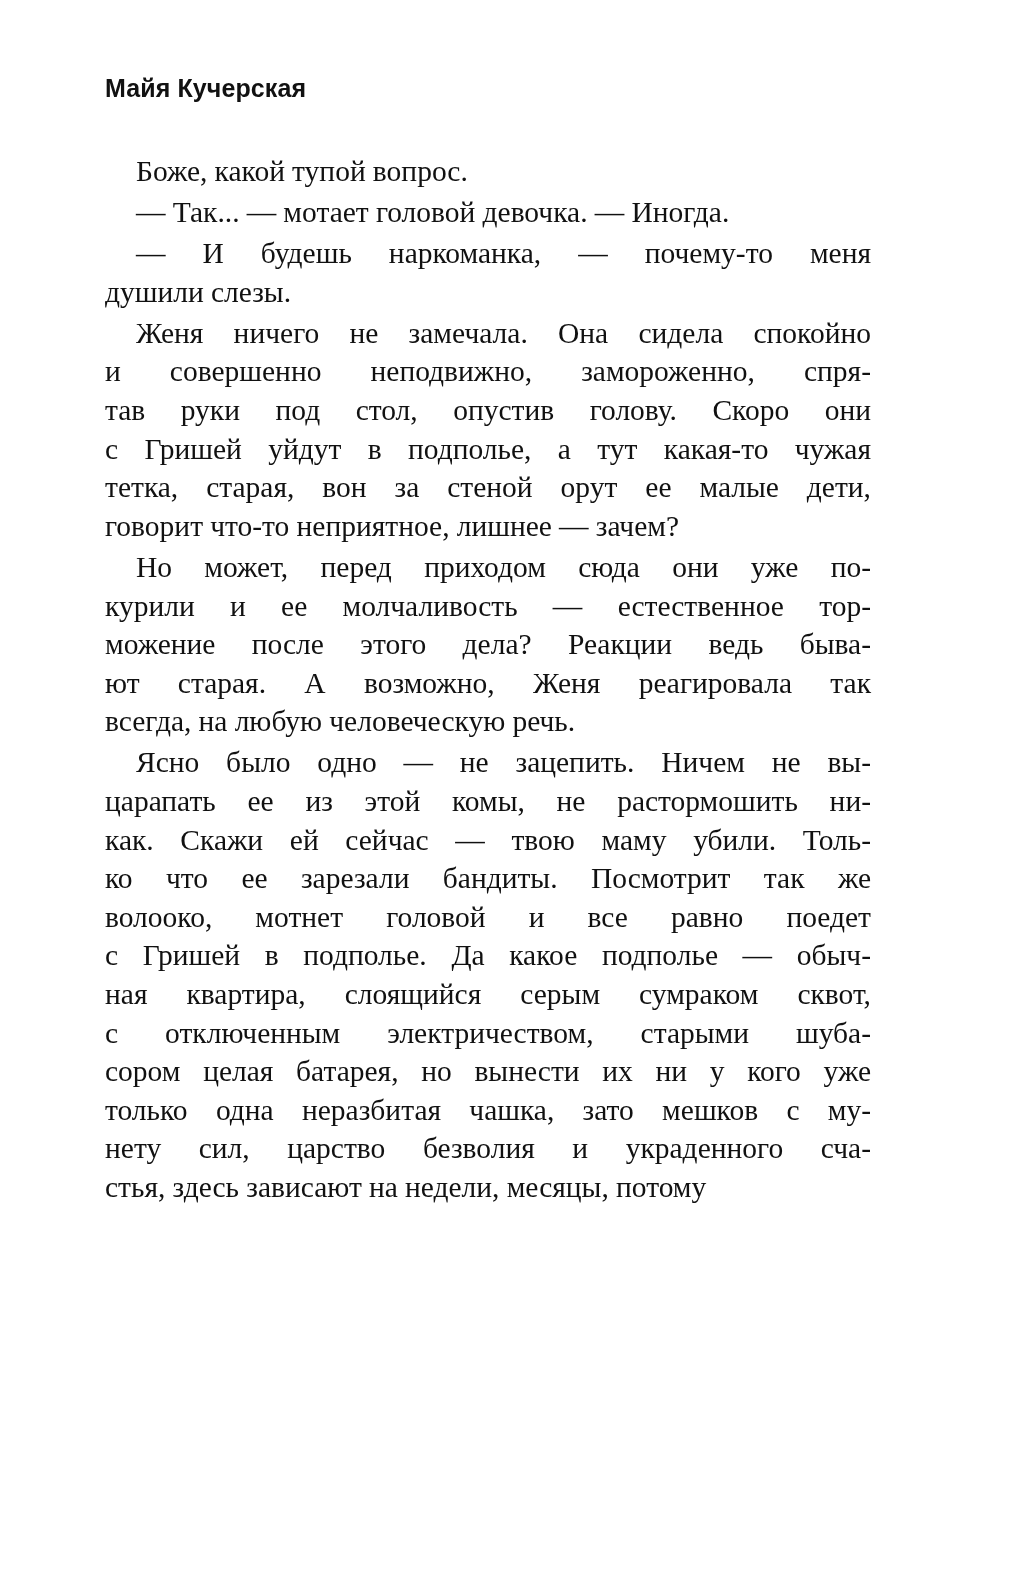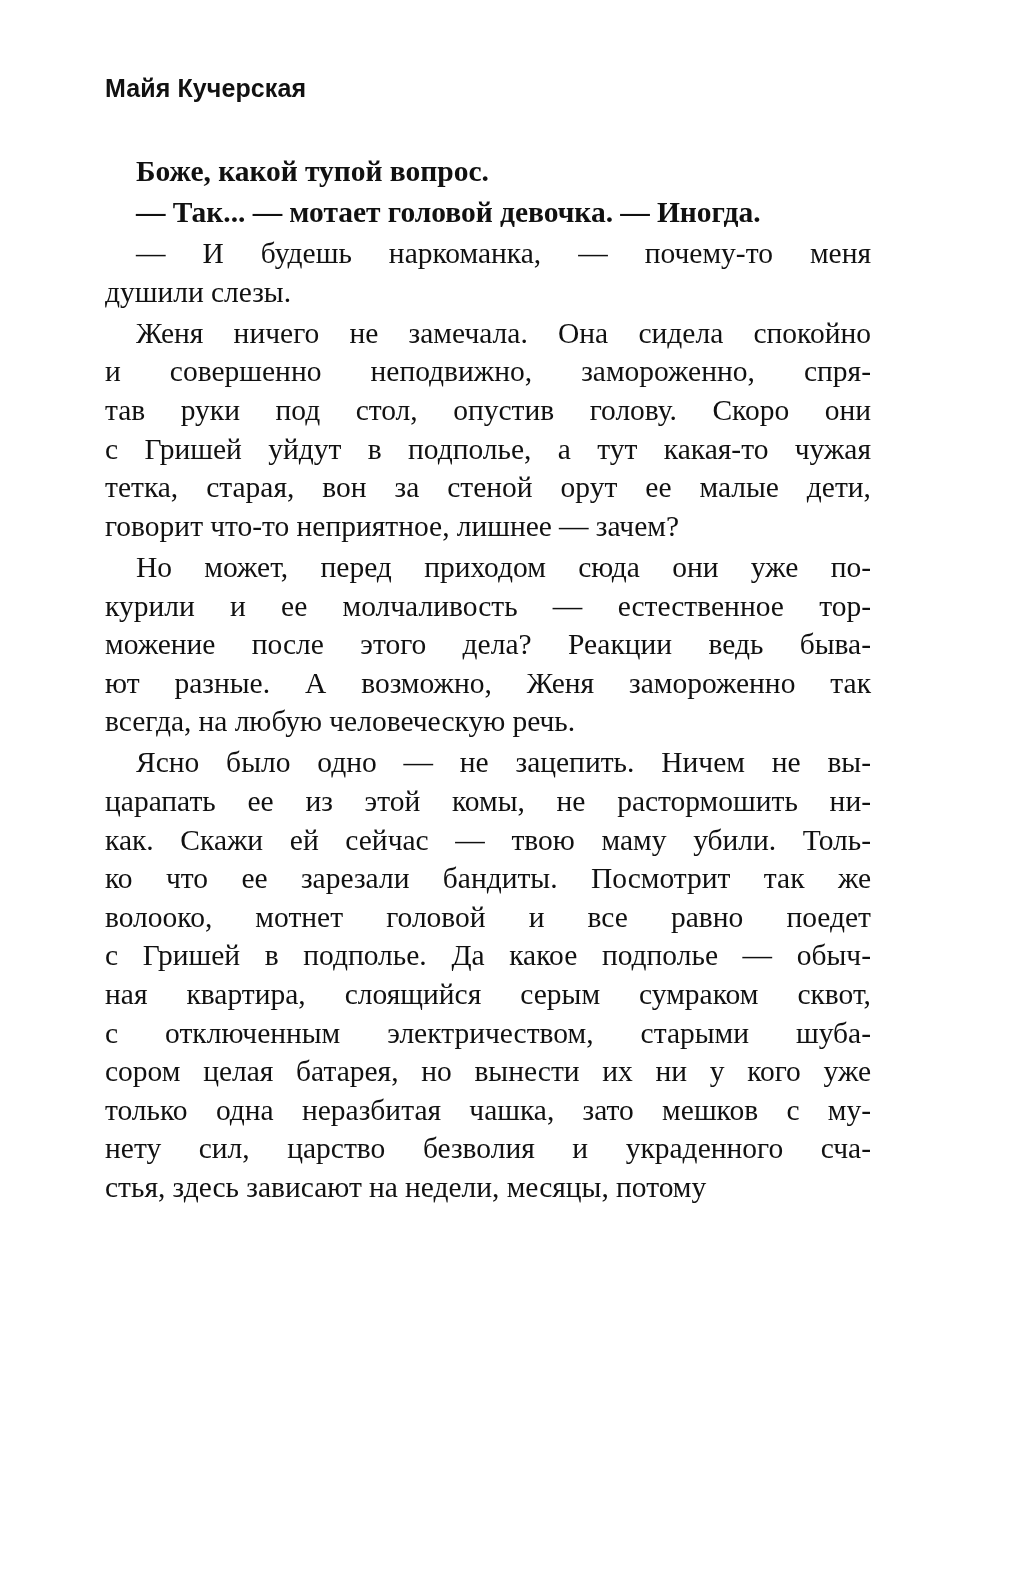--- a/index.html
+++ b/index.html
@@ -65,21 +65,20 @@
   .line.last {
     text-align-last: left;
   }
   
   .line.indent {
     text-indent: 31px;
   }
   
   .line.indent.last {
     text-align-last: left;
-    font-weight: bold;
   }
 
   
   #folio {
     position: absolute;
     left: 105px;
     top: 1432px;
     font-family: "Liberation Sans", "DejaVu Sans", sans-serif;
     font-weight: 700;
     font-size: 29px;
@@ -109,21 +108,21 @@
         <span class="line">и совершенно неподвижно, замороженно, спря-</span>
         <span class="line">тав руки под стол, опустив голову. Скоро они</span>
         <span class="line">с Гришей уйдут в подполье, а тут какая-то чужая</span>
         <span class="line">тетка, старая, вон за стеной орут ее малые дети,</span>
         <span class="line last">говорит что-то неприятное, лишнее — зачем?</span>
       </p>
       <p class="para">
         <span class="line indent">Но может, перед приходом сюда они уже по-</span>
         <span class="line">курили и ее молчаливость — естественное тор-</span>
         <span class="line">можение после этого дела? Реакции ведь быва-</span>
-        <span class="line">ют разные. А возможно, Женя замороженно так</span>
+        <span class="line">ют старая. А возможно, Женя реагировала так</span>
         <span class="line last">всегда, на любую человеческую речь.</span>
       </p>
       <p class="para">
         <span class="line indent">Ясно было одно — не зацепить. Ничем не вы-</span>
         <span class="line">царапать ее из этой комы, не растормошить ни-</span>
         <span class="line">как. Скажи ей сейчас — твою маму убили. Толь-</span>
         <span class="line">ко что ее зарезали бандиты. Посмотрит так же</span>
         <span class="line">волооко, мотнет головой и все равно поедет</span>
         <span class="line">с Гришей в подполье. Да какое подполье — обыч-</span>
         <span class="line">ная квартира, слоящийся серым сумраком сквот,</span>

